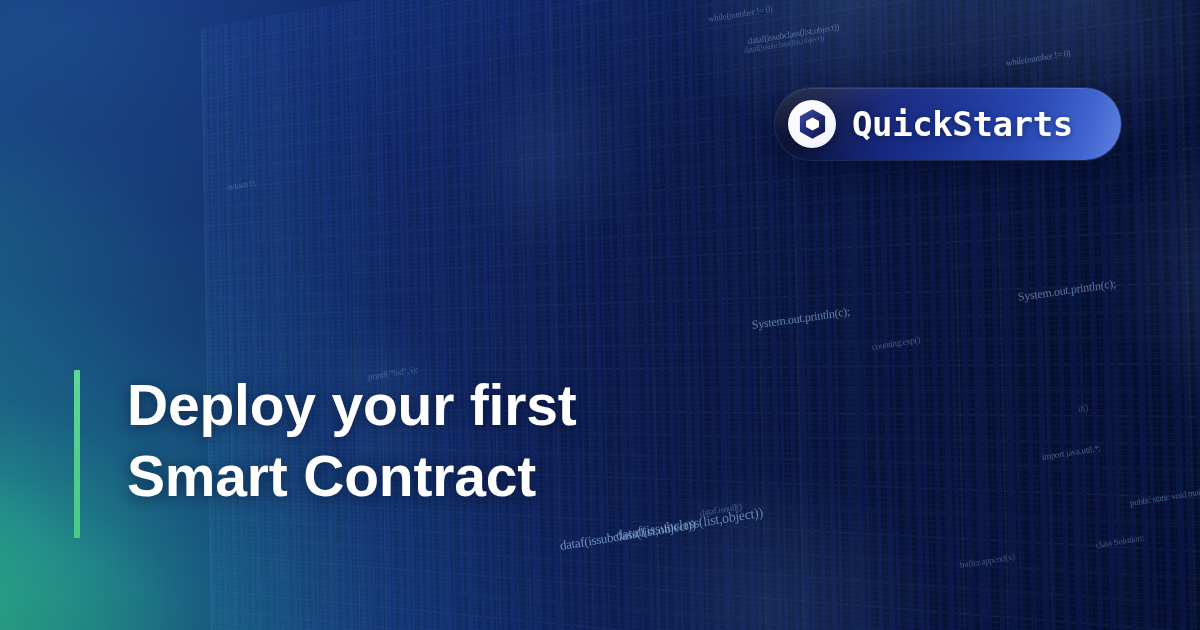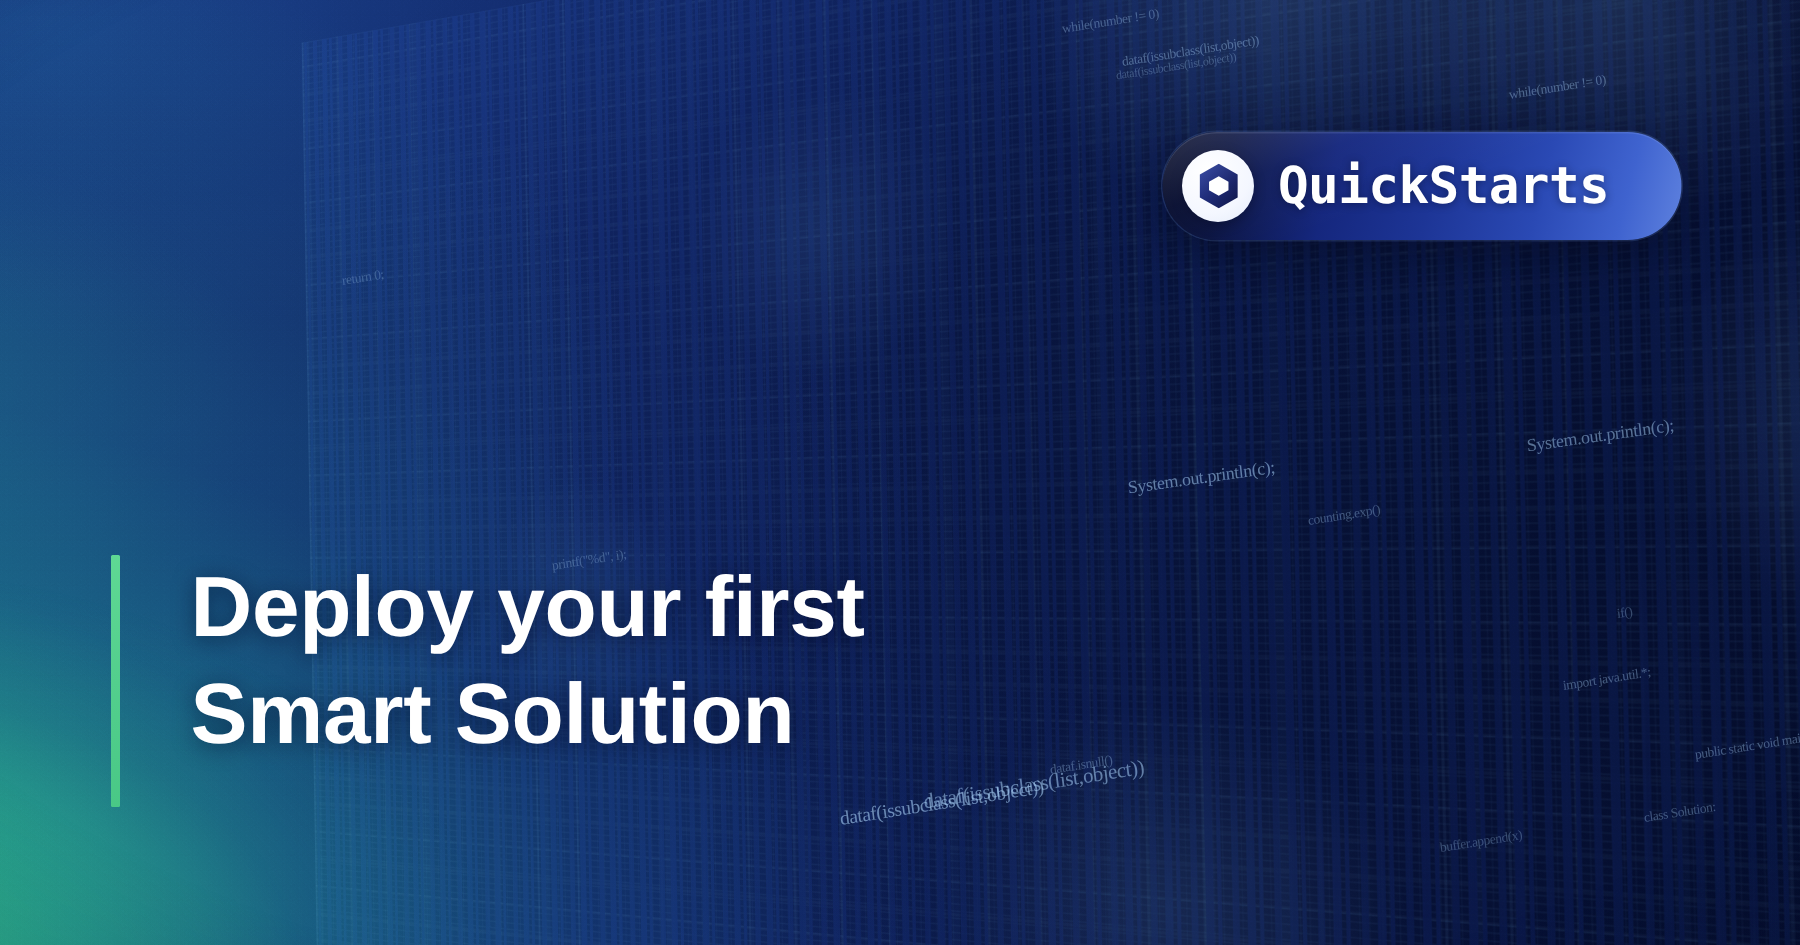--- a/index.html
+++ b/index.html
@@ -308,17 +308,17 @@
       </svg>
     </div>
     <span class="pill-label">QuickStarts</span>
     <div class="pill-gloss"></div>
   </div>
 
   <div class="headline-group">
     <div class="accent-bar"></div>
     <h1 class="headline">
       <span class="ln">Deploy your first</span>
-      <span class="ln">Smart Solution</span>
+      <span class="ln">Smart Contract</span>
     </h1>
   </div>
 
 </div>
 
 </body></html>

